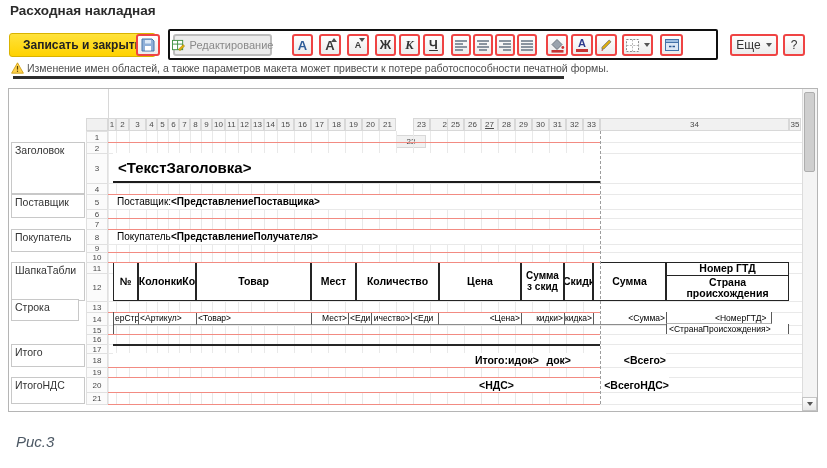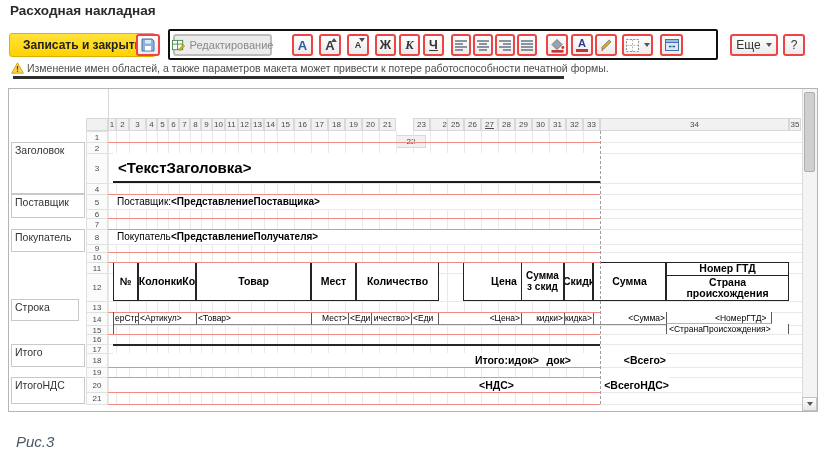--- a/index.html
+++ b/index.html
@@ -336,21 +336,21 @@
       <div class="abs c-title" style="left: 104px; top: 64px; width: 487px; height: 30px;">&lt;ТекстЗаголовка&gt;</div>
       <div class="abs c-lab" style="left: 108px; top: 105px; width: 58px; height: 15px;">Поставщик:</div>
       <div class="abs c-val" style="left: 162px; top: 105px; width: 310px; height: 15px;">&lt;ПредставлениеПоставщика&gt;</div>
       <div class="abs c-lab" style="left: 108px; top: 140px; width: 58px; height: 15px;">Покупатель:</div>
       <div class="abs c-val" style="left: 162px; top: 140px; width: 310px; height: 15px;">&lt;ПредставлениеПолучателя&gt;</div>
       <div class="abs c-head" style="left: 104px; top: 173px; width: 25px; height: 39px;">№</div>
       <div class="abs c-head" style="left: 129px; top: 173px; width: 58px; height: 39px;">КолонкиКо</div>
       <div class="abs c-head" style="left: 187px; top: 173px; width: 115px; height: 39px;">Товар</div>
       <div class="abs c-head" style="left: 302px; top: 173px; width: 45px; height: 39px;">Мест</div>
       <div class="abs c-head" style="left: 347px; top: 173px; width: 83px; height: 39px;">Количество</div>
-      <div class="abs c-head" style="left: 430px; top: 173px; width: 82px; height: 39px; margin-left: 24px;">Цена</div>
+      <div class="abs c-head" style="left: 430px; top: 173px; width: 82px; height: 39px;">Цена</div>
       <div class="abs c-head c-pre" style="left: 512px; top: 173px; width: 43px; height: 39px;">Сумма
 з скид</div>
       <div class="abs c-head" style="left: 555px; top: 173px; width: 29px; height: 39px;">Скидк</div>
       <div class="abs c-head" style="left: 584px; top: 173px; width: 73px; height: 39px;">Сумма</div>
       <div class="abs c-head" style="left: 657px; top: 173px; width: 123px; height: 14px;">Номер ГТД</div>
       <div class="abs c-head" style="left: 657px; top: 186px; width: 123px; height: 26px;">Страна происхождения</div>
       <div class="abs c-row" style="left: 104px; top: 223px; width: 25px; height: 13px;">ерСтр</div>
       <div class="abs c-row" style="left: 129px; top: 223px; width: 58px; height: 13px;">&lt;Артикул&gt;</div>
       <div class="abs c-row" style="left: 187px; top: 223px; width: 115px; height: 13px;">&lt;Товар&gt;</div>
       <div class="abs c-row r" style="left: 302px; top: 223px; width: 37px; height: 13px;">Мест&gt;</div>
@@ -365,20 +365,21 @@
       <div class="abs c-row2" style="left: 657px; top: 235px; width: 123px; height: 10px;">&lt;СтранаПроисхождения&gt;</div>
       <div class="abs c-tot" style="left: 429px; top: 264px; width: 70px; height: 14px;">Итого:</div>
       <div class="abs c-tot" style="left: 501px; top: 264px; width: 29px; height: 14px;">идок&gt;</div>
       <div class="abs c-tot" style="left: 532px; top: 264px; width: 30px; height: 14px;">док&gt;</div>
       <div class="abs c-tot" style="left: 584px; top: 264px; width: 73px; height: 14px;">&lt;Всего&gt;</div>
       <div class="abs c-tot" style="left: 429px; top: 288px; width: 76px; height: 15px;">&lt;НДС&gt;</div>
       <div class="abs c-tot" style="left: 584px; top: 288px; width: 76px; height: 15px;">&lt;ВсегоНДС&gt;</div>
       <div class="abs area" style="left: 2px; top: 53px; width: 74px; height: 52px;">Заголовок</div>
       <div class="abs area" style="left: 2px; top: 105px; width: 74px; height: 24px;">Поставщик</div>
       <div class="abs area" style="left: 2px; top: 140px; width: 74px; height: 23px;">Покупатель</div>
+      <div class="abs area" style="left: 2px; top: 173px; width: 74px; height: 39px;">ШапкаТабли</div>
       <div class="abs area" style="left: 2px; top: 210px; width: 68px; height: 22px;">Строка</div>
       <div class="abs area" style="left: 2px; top: 255px; width: 74px; height: 23px;">Итого</div>
       <div class="abs area" style="left: 2px; top: 288px; width: 74px; height: 27px;">ИтогоНДС</div>
       <div class="abs redline" style="left: 99px; top: 53px; width: 492px; height: 1px;"></div>
       <div class="abs redline" style="left: 99px; top: 105px; width: 492px; height: 1px;"></div>
       <div class="abs redline" style="left: 99px; top: 129px; width: 492px; height: 1px;"></div>
       <div class="abs redline" style="left: 99px; top: 140px; width: 492px; height: 1px;"></div>
       <div class="abs redline" style="left: 99px; top: 163px; width: 492px; height: 1px;"></div>
       <div class="abs redline" style="left: 99px; top: 173px; width: 492px; height: 1px;"></div>
       <div class="abs redline" style="left: 99px; top: 223px; width: 492px; height: 1px;"></div>

